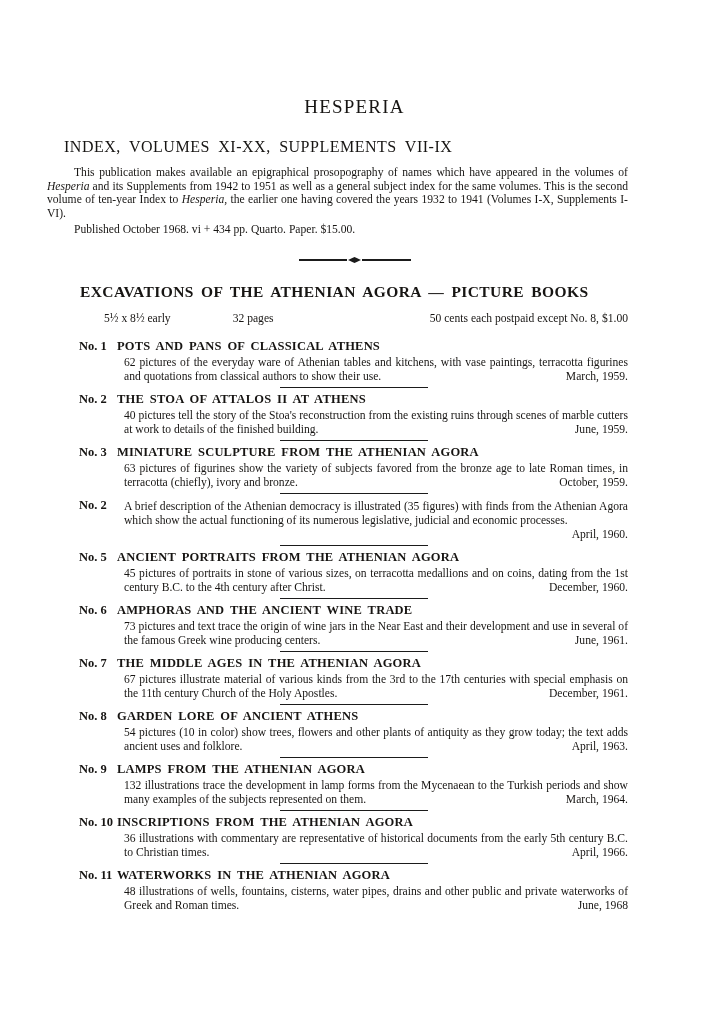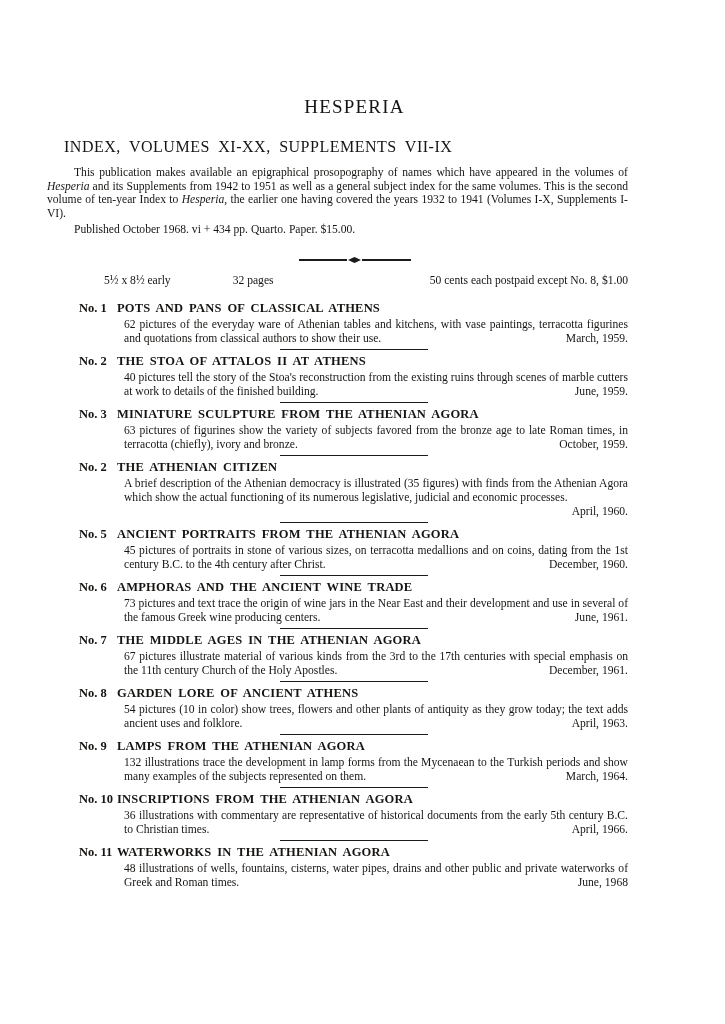--- a/index.html
+++ b/index.html
@@ -83,20 +83,21 @@
   <p class="intro"><span>This publication makes available an epigraphical prosopography of names which have appeared in the volumes of </span><span class="it">Hesperia</span><span> and its Supplements from 1942 to 1951 as well as a general subject index for the same volumes. This is the second volume of ten-year Index to </span><span class="it">Hesperia</span><span>, the earlier one having covered the years 1932 to 1941 (Volumes I-X, Supplements I-VI).</span></p>
 
   <p class="published">Published October 1968. vi + 434 pp. Quarto. Paper. $15.00.</p>
 
   <div class="ornament">
     <span class="orn-line"></span>
     <span class="orn-diamond"></span>
     <span class="orn-line"></span>
   </div>
 
+  <h3 class="section-heading">EXCAVATIONS OF THE ATHENIAN AGORA — PICTURE BOOKS</h3>
 
   <div class="specs">
     <span class="spec-size">5½ x 8½ early</span>
     <span class="spec-pages">32 pages</span>
     <span class="spec-price">50 cents each postpaid except No. 8, $1.00</span>
   </div>
 
   <div class="entries">
   <div class="entry">
     <span class="entry-no">No. 1</span>
@@ -130,21 +131,20 @@
         <span class="entry-text">63 pictures of figurines show the variety of subjects favored from the bronze age to late Roman times, in terracotta (chiefly), ivory and bronze.</span>
         <span class="entry-date">October, 1959.</span>
       </p>
     </div>
   </div>
   <hr class="entry-divider">
 
   <div class="entry">
     <span class="entry-no">No. 2</span>
     <div class="entry-body">
-      <div class="entry-title">THE ATHENIAN CITIZEN</div>
       <p class="entry-desc">
         <span class="entry-text">A brief description of the Athenian democracy is illustrated (35 figures) with finds from the Athenian Agora which show the actual functioning of its numerous legislative, judicial and economic processes.</span>
         <span class="entry-date">April, 1960.</span>
       </p>
     </div>
   </div>
   <hr class="entry-divider">
 
   <div class="entry">
     <span class="entry-no">No. 5</span>

